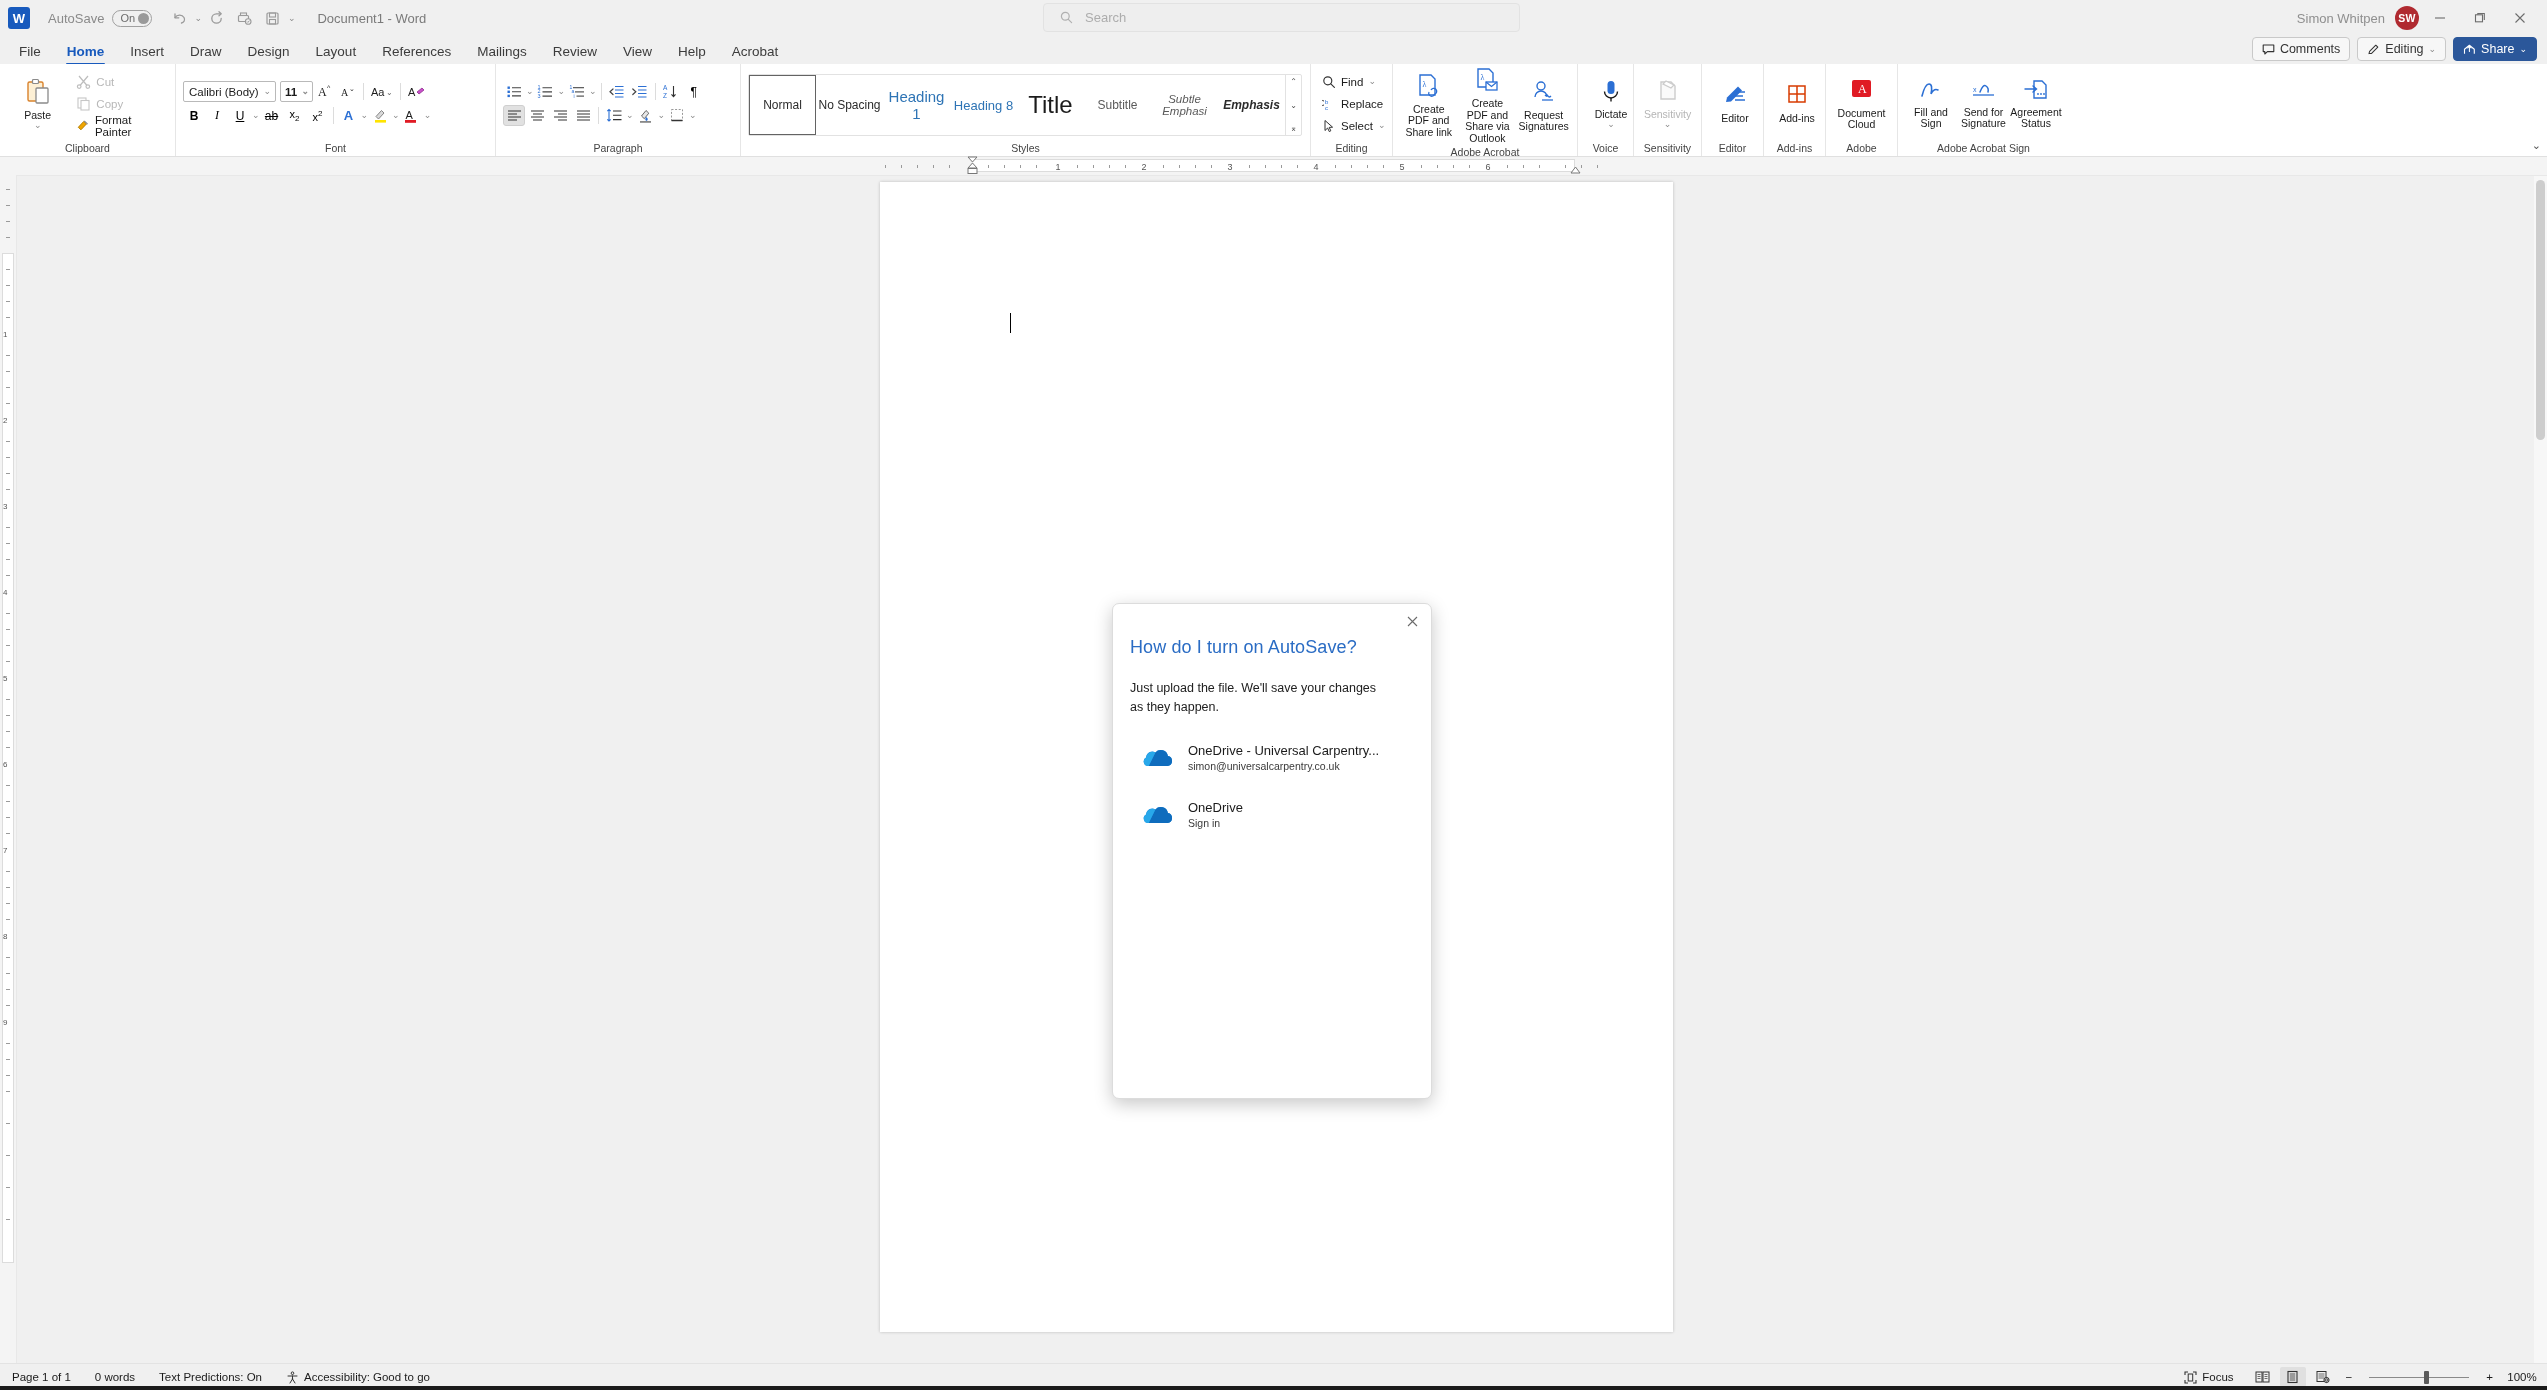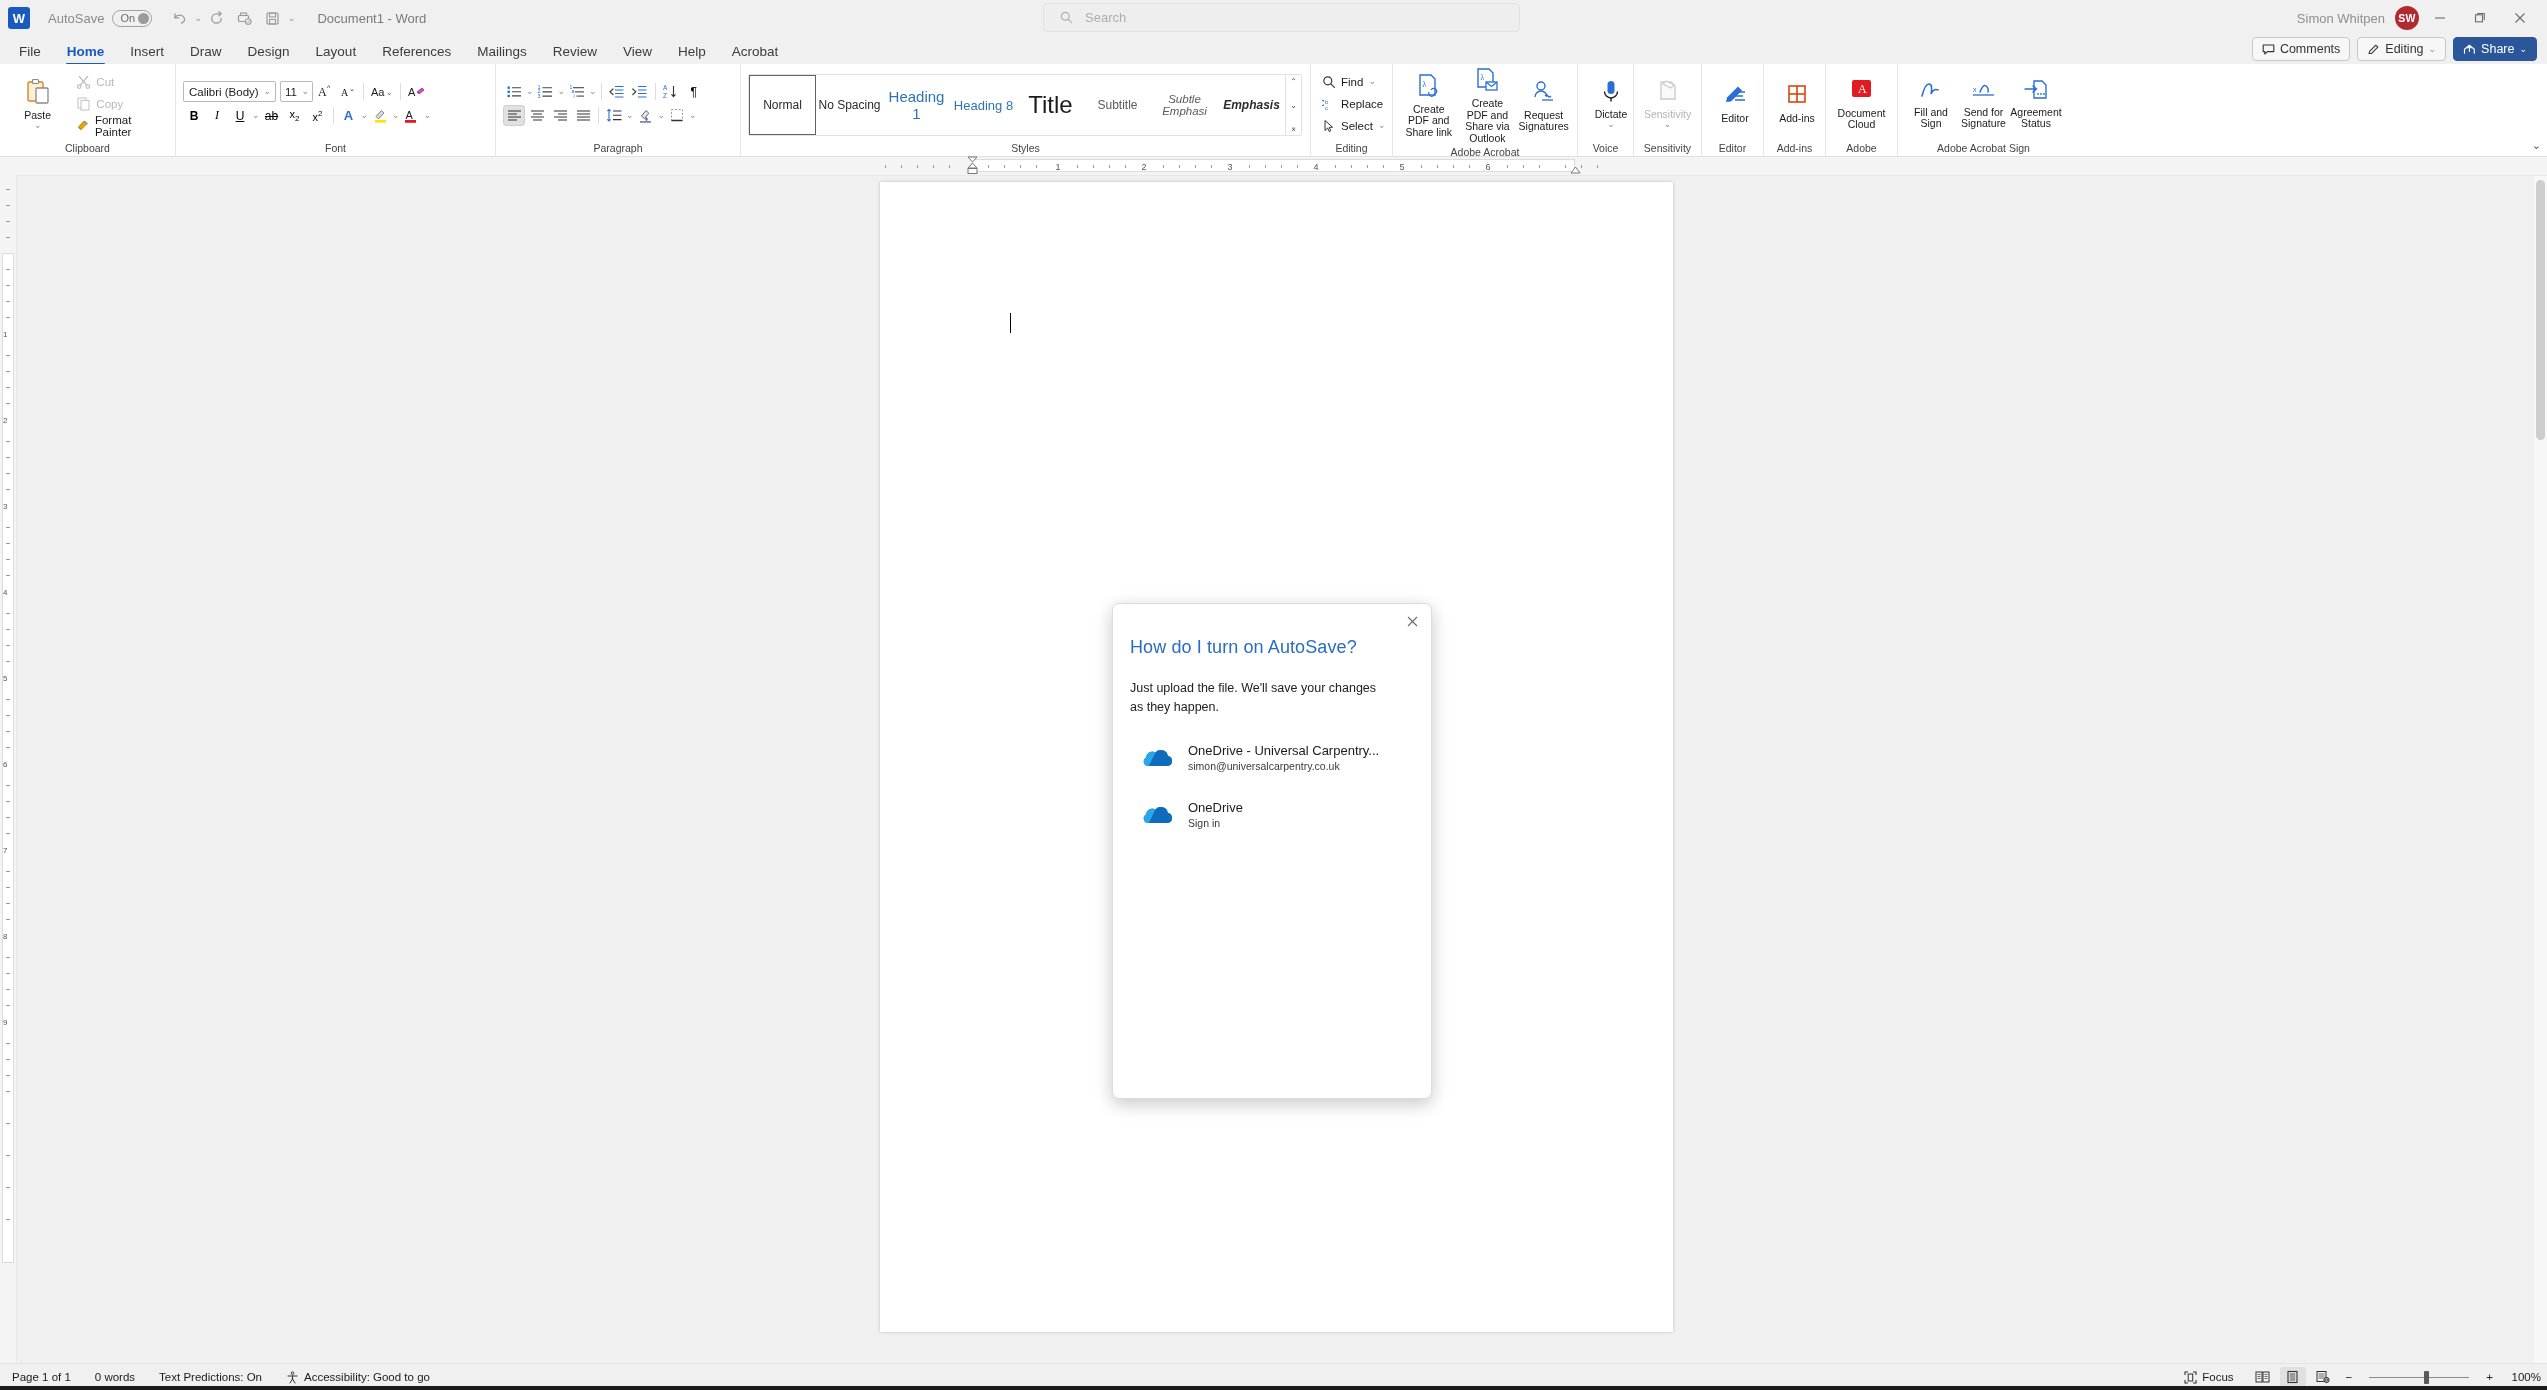--- a/index.html
+++ b/index.html
@@ -57,21 +57,21 @@
   .smallrow{display:flex;flex-direction:column;justify-content:center;gap:2px;}
   .smallbtn{display:flex;align-items:center;gap:5px;font-size:11.5px;color:#1b1b1b;height:20px;padding:0 4px;border-radius:3px;}
   .smallbtn.dim{color:#b8b8b8;}
   .iconbtn{width:22px;height:21px;display:flex;align-items:center;justify-content:center;border-radius:3px;}
   .iconbtn.sel{background:#e1e1e1;border:1px solid #cfcfcf;box-sizing:border-box;}
   .divv{width:1px;height:17px;background:#dcdcdc;margin:0 3px;}
   .rowa,.rowb{display:flex;align-items:center;gap:1px;}
   .fontname{width:93px;height:21px;border:1px solid #b9b9b9;border-radius:2px;background:#fff;display:flex;
     align-items:center;justify-content:space-between;padding:0 4px 0 5px;font-size:11.5px;color:#1b1b1b;box-sizing:border-box;}
   .fontsize{width:33px;height:21px;border:1px solid #b9b9b9;border-radius:2px;background:#fff;display:flex;
-    align-items:center;justify-content:space-between;padding:0 3px 0 4px;font-size:11.5px;color:#1b1b1b;box-sizing:border-box;margin-left:3px;}
+    align-items:center;justify-content:space-between;padding:0 3px 0 4px;font-size:11.5px;color:#1b1b1b;box-sizing:border-box;margin-left:3px;font-weight:bold;}
   .fontcol{display:flex;flex-direction:column;gap:3px;justify-content:center;}
 
   
   .stylesbox{display:flex;border:1px solid #e2e2e2;border-radius:2px;height:60px;align-items:stretch;background:#fff;}
   .styleitem{width:67px;display:flex;align-items:center;justify-content:center;border:1px solid transparent;
     box-sizing:border-box;text-align:center;font-size:12px;color:#2b2b2b;}
   .styleitem.sel{border:1.5px solid #636363;}
   .gal-scroll{width:16px;display:flex;flex-direction:column;justify-content:space-between;align-items:center;
     border-left:1px solid #e2e2e2;padding:2px 0;box-sizing:border-box;font-size:8px;color:#4a4a4a;}
   .ribbon-collapse{position:absolute;right:6px;bottom:4px;font-size:11px;color:#555;}
@@ -107,21 +107,21 @@
 
   
   .statusbar{position:absolute;left:0;bottom:0;width:2547px;height:26px;background:#f0f0f0;
     border-top:1px solid #e3e3e3;display:flex;align-items:center;font-size:11.5px;color:#1b1b1b;}
   .sb-item{padding:0 12px;display:flex;align-items:center;gap:5px;white-space:nowrap;}
   .sb-right{position:absolute;right:6px;display:flex;align-items:center;gap:4px;}
   .viewbtn{width:26px;height:20px;display:flex;align-items:center;justify-content:center;border-radius:2px;}
   .viewbtn.sel{background:#e0e0e0;}
   .zoomtrack{width:100px;height:1px;background:#8a8a8a;position:relative;margin:0 7px;}
   .zoomthumb{position:absolute;left:55px;top:-6px;width:5px;height:13px;background:#5a5a5a;border-radius:1px;}
-  .zoompct{width:38px;text-align:right;}
+  .zoompct{width:38px;text-align:center;}
   .taskbar{position:absolute;left:0;bottom:0;width:2547px;height:4px;background:#1b1b1b;}
 </style>
 </head>
 <body>
 
 <div class="app">
 
   <div class="titlebar">
     <div class="word-logo">W</div>
 

